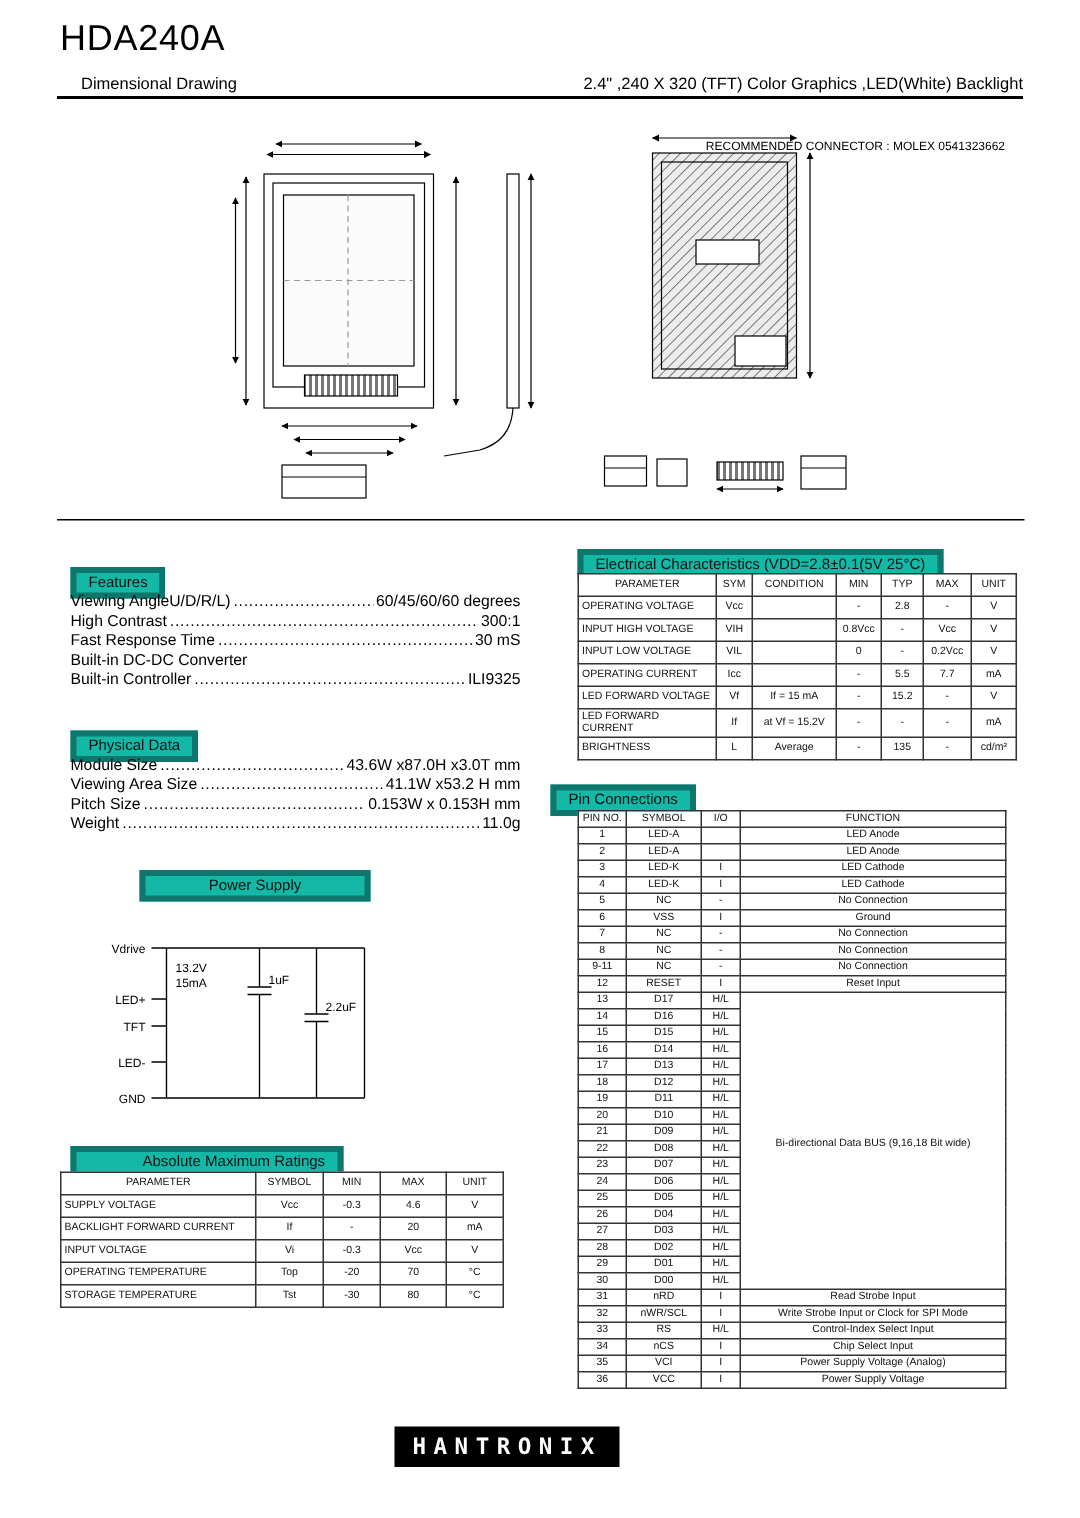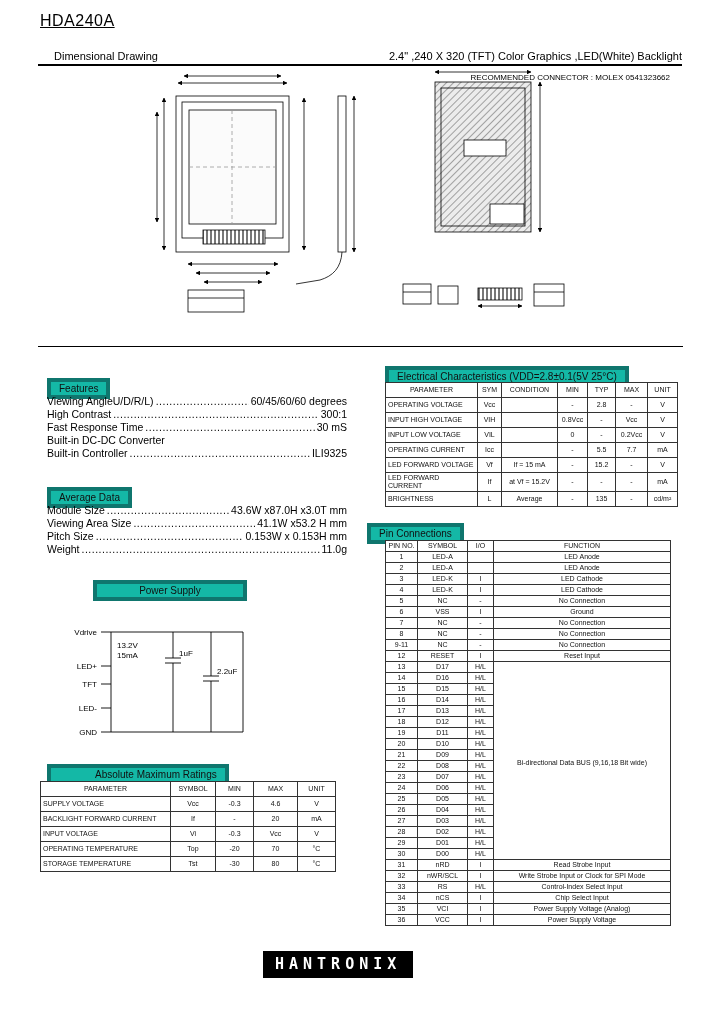--- a/index.html
+++ b/index.html
@@ -2,21 +2,21 @@
 <html><head>
 <meta charset="utf-8">
 <style>
   html,body { margin:0; padding:0; background:#fff; }
   #page {
     position:relative; width:720px; height:1012px; overflow:hidden;
     background:#fff; color:#000;
     font-family:"Liberation Sans", sans-serif;
   }
   .abs { position:absolute; }
-  #page-title { left:40px; top:12px; font-size:16px; letter-spacing:0.5px;text-decoration:underline; }
+  #page-title { left:40px; top:12px; font-size:24px; letter-spacing:0.5px; }
   #subtitle-row {
     left:38px; top:38px; width:644px; height:24px;
     border-bottom:2px solid #000;
     display:flex; justify-content:space-between; align-items:flex-end;
     font-size:11px; padding-bottom:2px;
   }
   #subtitle-row .left { padding-left:16px; }
   .rule-mid { left:38px; top:346px; width:645px; border-top:1px solid #000; height:0; }
 
   .sec-head {
@@ -64,21 +64,21 @@
 
 <div id="page">
 
   <div class="abs" id="page-title">HDA240A</div>
 
   <div class="abs" id="subtitle-row">
     <span class="left">Dimensional Drawing</span>
     <span class="right">2.4" ,240 X 320   (TFT) Color Graphics ,LED(White)  Backlight</span>
   </div>
 
-  <div class="abs" style="left:38px; top:52px; width:645px; height:278px;">
+  <div class="abs" style="left:38px; top:72px; width:645px; height:278px;">
     <svg width="645" height="278" viewBox="0 0 645 278">
       <defs>
         <marker id="arr" viewBox="0 0 10 10" refX="9" refY="5" markerWidth="6" markerHeight="6" orient="auto-start-reverse">
           <path d="M0,0 L10,5 L0,10 z" fill="#000"></path>
         </marker>
         <pattern id="hat" width="5" height="5" patternUnits="userSpaceOnUse" patternTransform="rotate(45)">
           <rect width="5" height="5" fill="#ececec"></rect>
           <line x1="0" y1="0" x2="0" y2="5" stroke="#555" stroke-width="1"></line>
         </pattern>
         <pattern id="padhat" width="4" height="6" patternUnits="userSpaceOnUse">
@@ -152,21 +152,21 @@
         <span class="dots"></span>
         <span class="val"></span>
       </div>
       <div class="leader-row">
         <span class="lbl">Built-in Controller</span>
         <span class="dots"></span>
         <span class="val">ILI9325</span>
       </div>
     </div>
 
-  <div class="abs sec-head" style="left:47px; top:487px;">Average Data</div>
+  <div class="abs sec-head" style="left:47px; top:487px;">Physical Data</div>
   <div class="abs leader-list" style="left:47px; top:504px;">
       <div class="leader-row">
         <span class="lbl">Module Size</span>
         <span class="dots"></span>
         <span class="val">43.6W x87.0H x3.0T mm</span>
       </div>
       <div class="leader-row">
         <span class="lbl">Viewing Area Size</span>
         <span class="dots"></span>
         <span class="val">41.1W x53.2 H mm</span>

